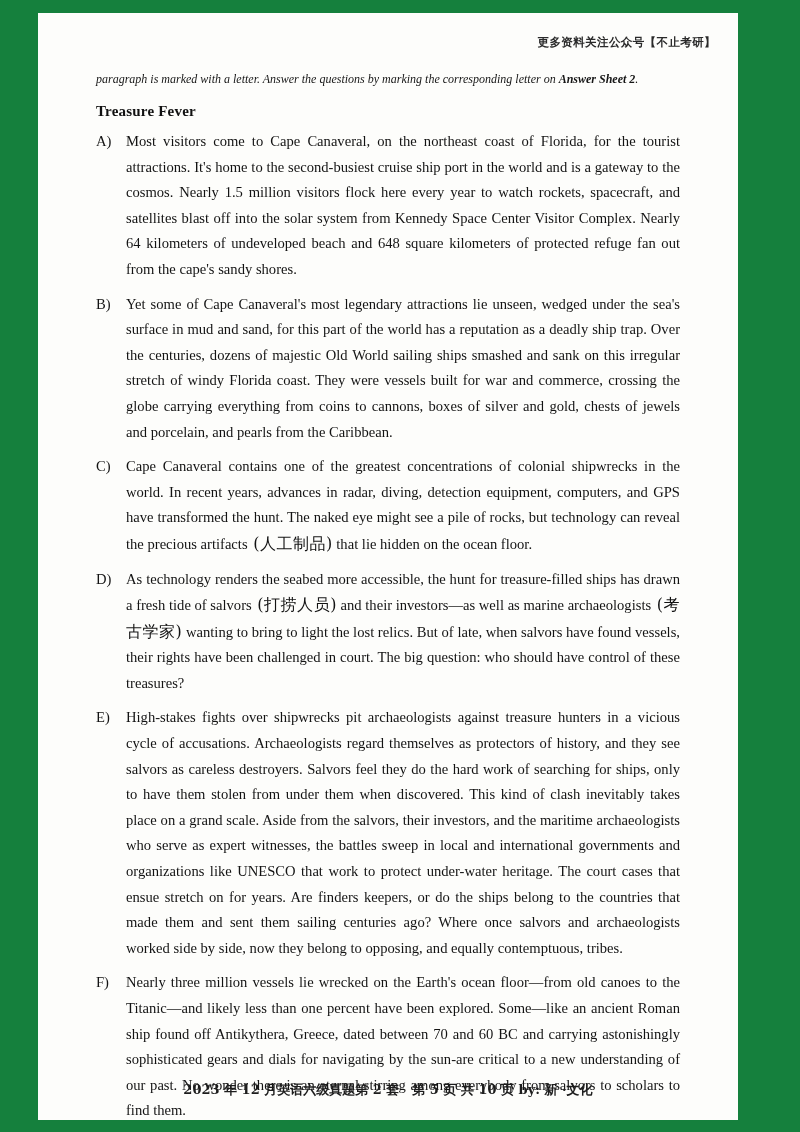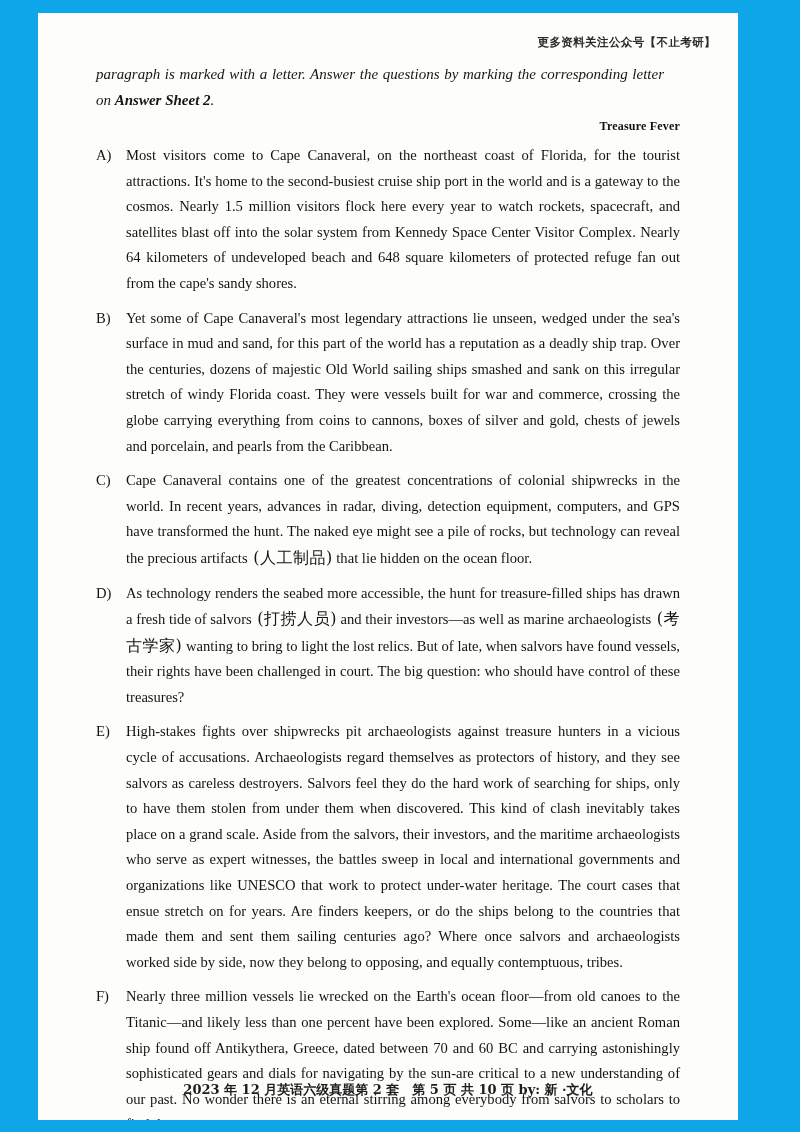--- a/index.html
+++ b/index.html
@@ -10,21 +10,21 @@
   body {
     width: 800px;
     height: 1132px;
     overflow: hidden;
     font-family: "Liberation Serif", "DejaVu Serif", serif;
   }
   .scan-frame {
     position: absolute;
     left: 0; top: 0;
     width: 800px; height: 1132px;
-    background: #0ea5e9;
+    background: #15803d;
   }
   .page {
     position: absolute;
     left: 38px;
     top: 13px;
     width: 700px;
     height: 1107px;
     background: #fdfdfb;
     overflow: hidden;
   }
@@ -48,36 +48,36 @@
 
   .content {
     position: absolute;
     left: 58px;
     top: 48px;
     width: 584px;
   }
 
   .intro {
     font-style: italic;
-    font-size: 15px;
-    line-height: 26px;
+    font-size: 12px;
+    line-height: 36px;
     text-align: justify;
     text-justify: inter-word;
     color: #161616;
     margin: 0 16px 2px 0;
   }
   .intro .bold-it {
     font-weight: 700;
     font-style: italic;
   }
 
   .article-title {
-    text-align: right;
+    text-align: left;
     font-weight: 700;
-    font-size: 12px;
+    font-size: 15px;
     color: #111111;
     margin: 6px 0 9px 0;
     letter-spacing: 0.2px;
   }
 
   .para {
     position: relative;
     padding-left: 30px;
     margin: 0 0 9px 0;
     font-size: 14.6px;

